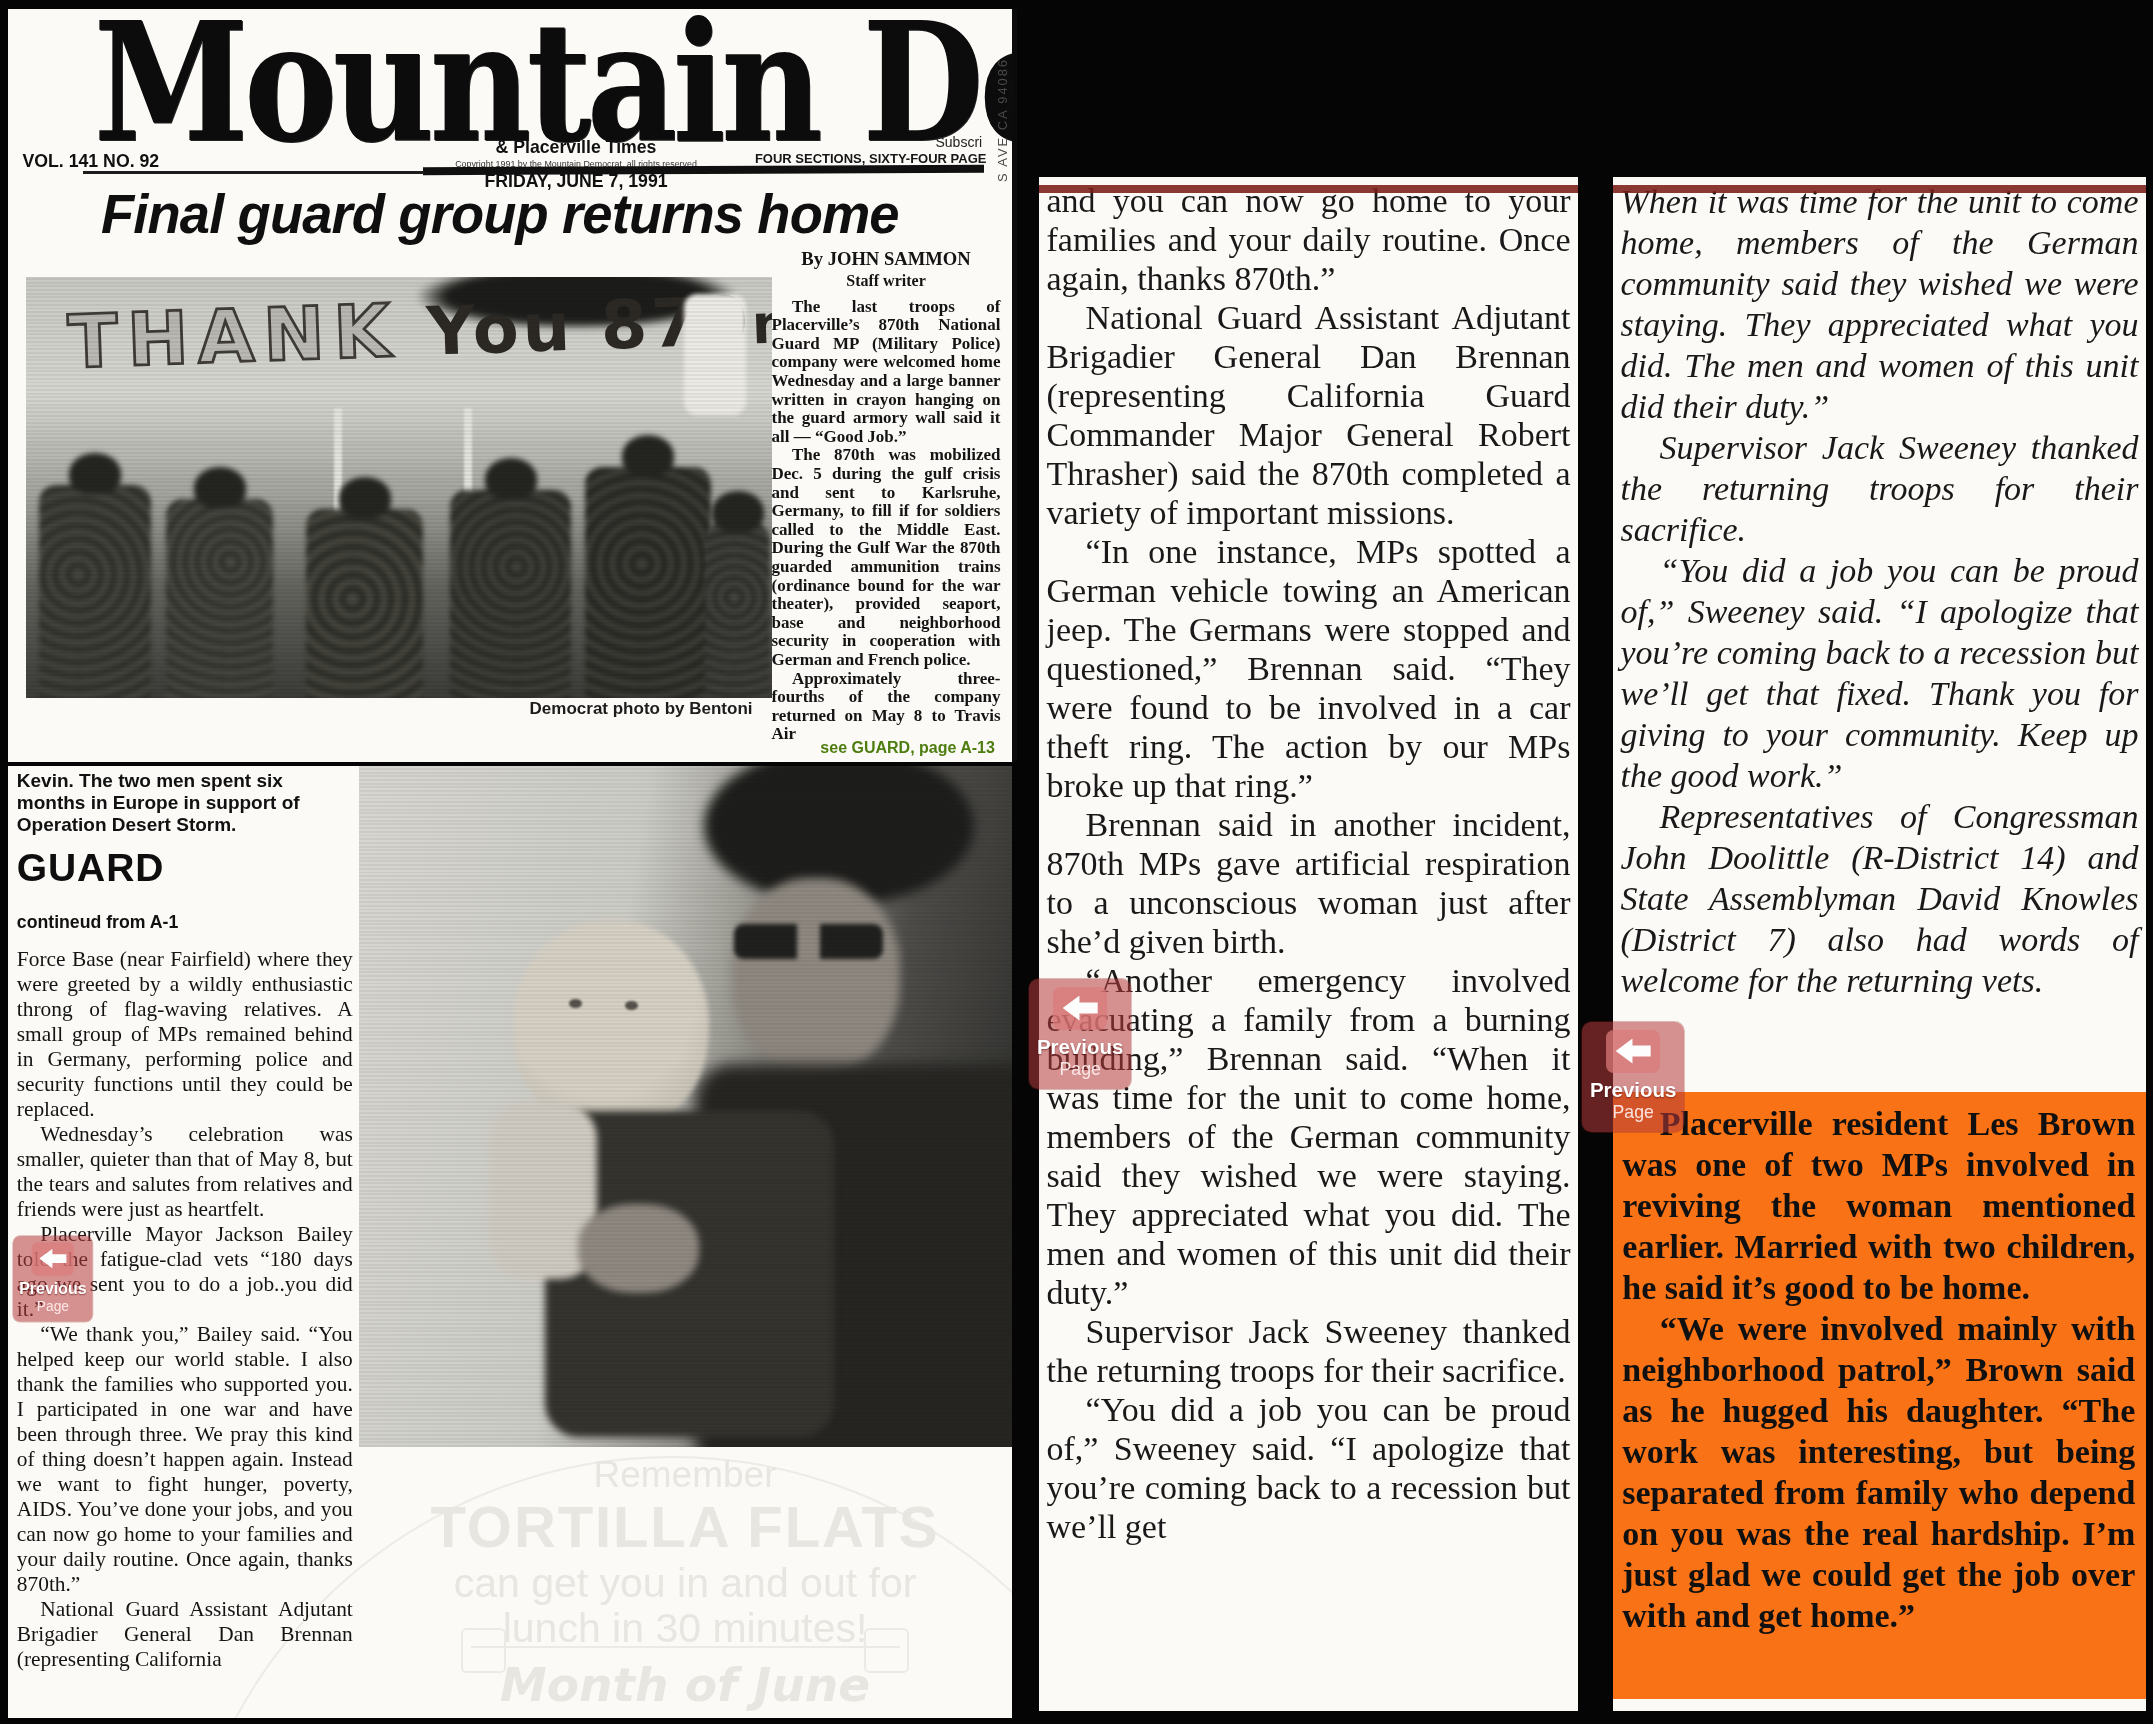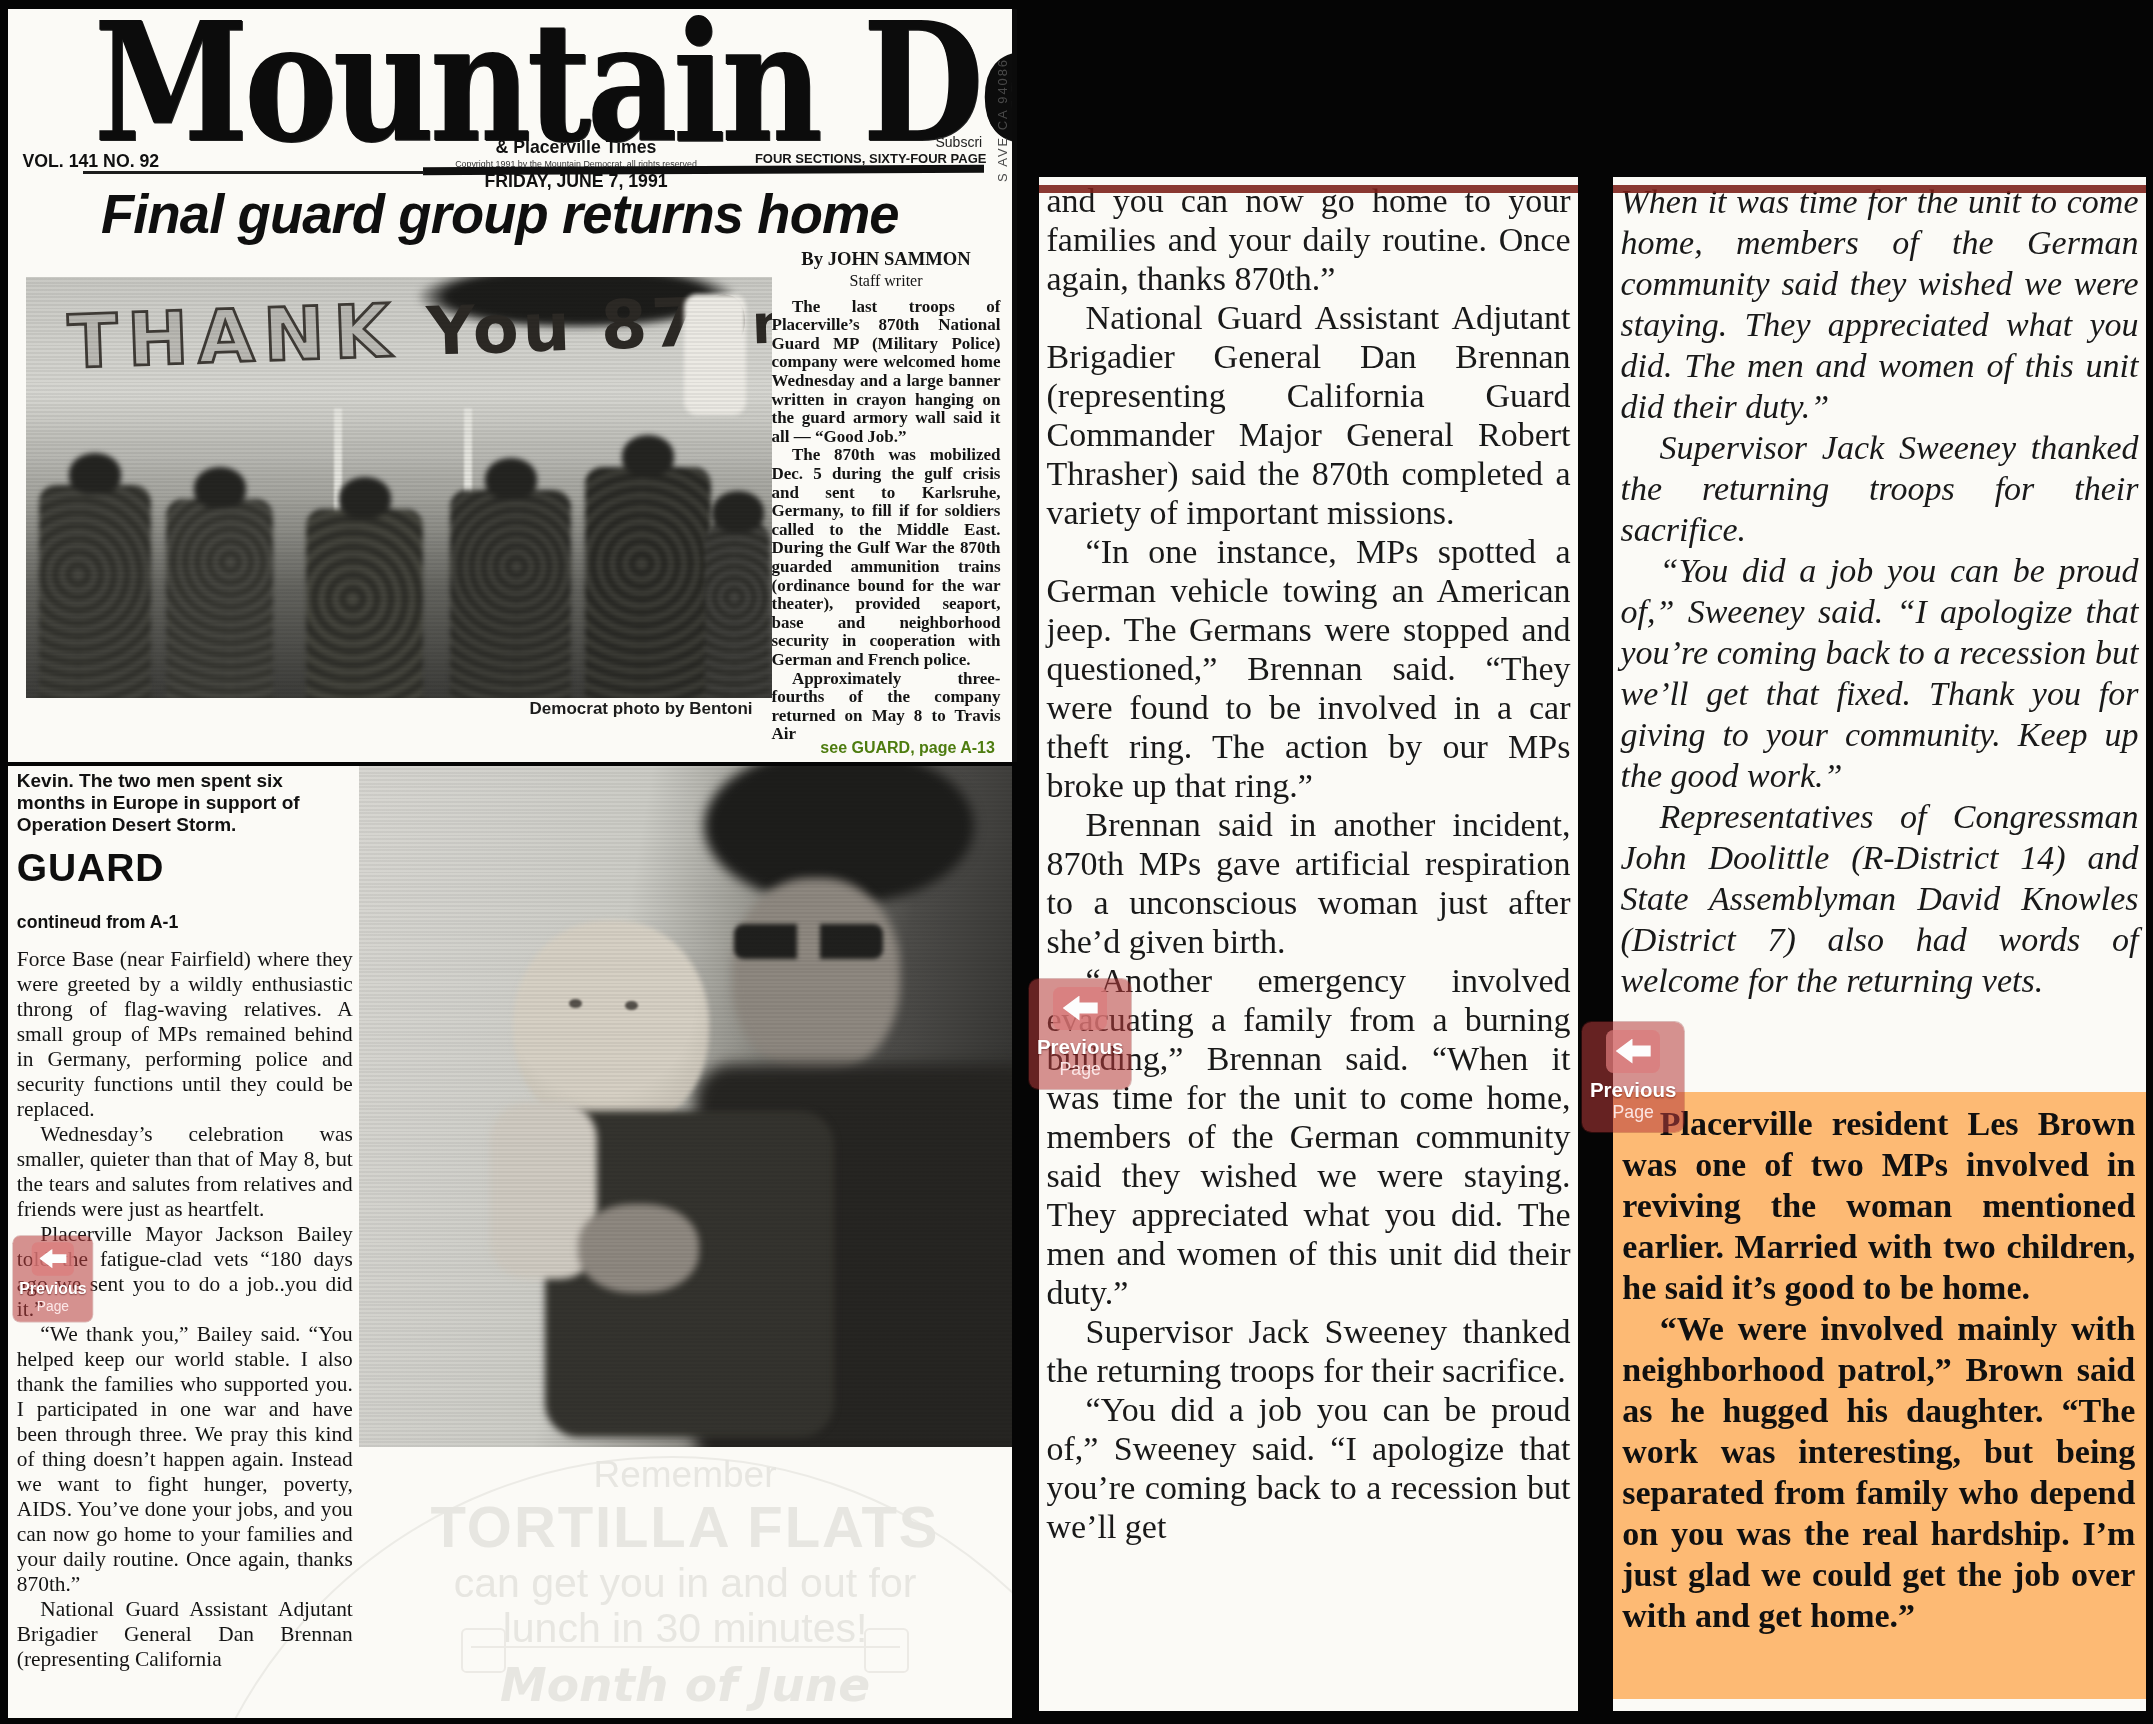--- a/index.html
+++ b/index.html
@@ -55,21 +55,21 @@
       width:52px;height:41px;border-radius:50% 50% 40% 40%;background:#242421;filter:blur(0.9px);}
 
   .photo-credit{position:absolute;left:298px;top:690px;width:447px;text-align:right;
       font-family:"Liberation Sans",sans-serif;font-weight:bold;font-size:17px;color:#1c1c1c;}
   .caption{position:absolute;left:20.5px;top:705px;width:781px;
       font-family:"Liberation Sans",sans-serif;font-weight:bold;font-size:17px;
       line-height:18px;color:#121212;text-align:left;}
 
   .story-col{position:absolute;left:764px;top:239px;width:229px;height:511px;}
   .byline{font-weight:bold;font-size:18.6px;text-align:center;}
-  .byline-role{font-weight:normal;font-size:16px;text-align:center;margin-top:1.9px;}
+  .byline-role{font-weight:bold;font-size:16px;text-align:center;margin-top:1.9px;}
   .story-paras{margin-top:7.5px;font-size:17px;line-height:18.6px;text-align:justify;}
   .story-paras p{margin:0;text-indent:1.2em;font-weight:bold;}
   .jumpline{position:absolute;right:5.6px;bottom:1.9px;font-family:"Liberation Sans",sans-serif;
       font-weight:bold;font-size:16px;color:#4d7c0f;}
 
   
   .lower-left{left:7.5px;top:766px;width:1004px;height:952px;overflow:hidden;}
   .left-col{position:absolute;left:9.3px;top:3.7px;width:337px;}
   .intro{margin:0;font-family:"Liberation Sans",sans-serif;font-weight:bold;
          font-size:19px;line-height:22px;color:#111;}
@@ -125,21 +125,21 @@
   
   .article-col{overflow:hidden;}
   .middle-col{left:1039px;top:177px;width:539px;height:1534px;}
   .right-col{left:1613px;top:177px;width:533px;height:1534px;}
   .red-cut{position:absolute;left:0;top:7.5px;width:100%;height:8.4px;background:#7a1c16;opacity:.88;z-index:5;}
   .col-text{position:absolute;left:7.5px;top:3.7px;width:524px;font-size:34px;text-align:justify;color:#191919;}
   .middle-col .col-text{line-height:39px;}
   .right-col .col-text{line-height:41px;width:518px;font-style:italic;}
   .col-text p{margin:0;text-indent:1.15em;}
   .col-text p:first-child{text-indent:0;}
-  .highlight-block{position:absolute;left:0;top:915px;width:100%;height:607px;background:#fdba74;z-index:2;}
+  .highlight-block{position:absolute;left:0;top:915px;width:100%;height:607px;background:#f97316;z-index:2;}
   .highlight-text{position:absolute;left:9.3px;top:11.2px;width:513px;font-size:34px;line-height:41px;
       font-weight:bold;text-align:justify;color:#101010;}
   .highlight-text p{margin:0;text-indent:1.1em;}
 
   
   .prev-btn{position:absolute;width:95px;display:flex;flex-direction:column;align-items:center;
       background:rgba(183,58,58,.55);border-radius:9.3px;padding:7.5px 3.7px 9.3px;z-index:60;cursor:pointer;
       box-shadow:0 0 0 0.9px rgba(140,30,30,.3);}
   .prev-arrow-box{width:54px;height:43px;background:rgba(219,124,124,.72);border-radius:7.5px;
       display:flex;align-items:center;justify-content:center;}

